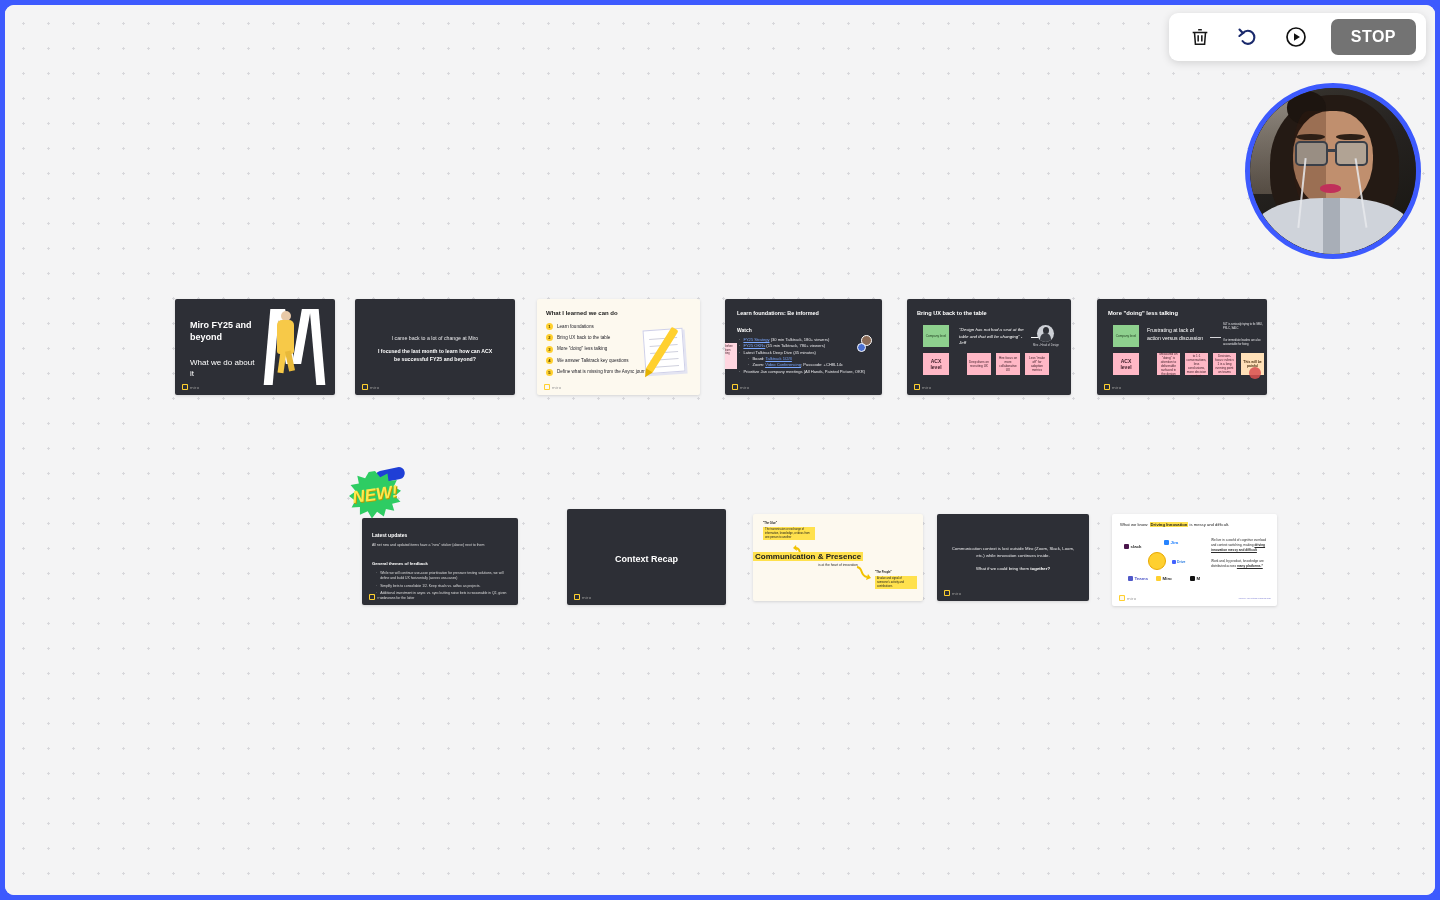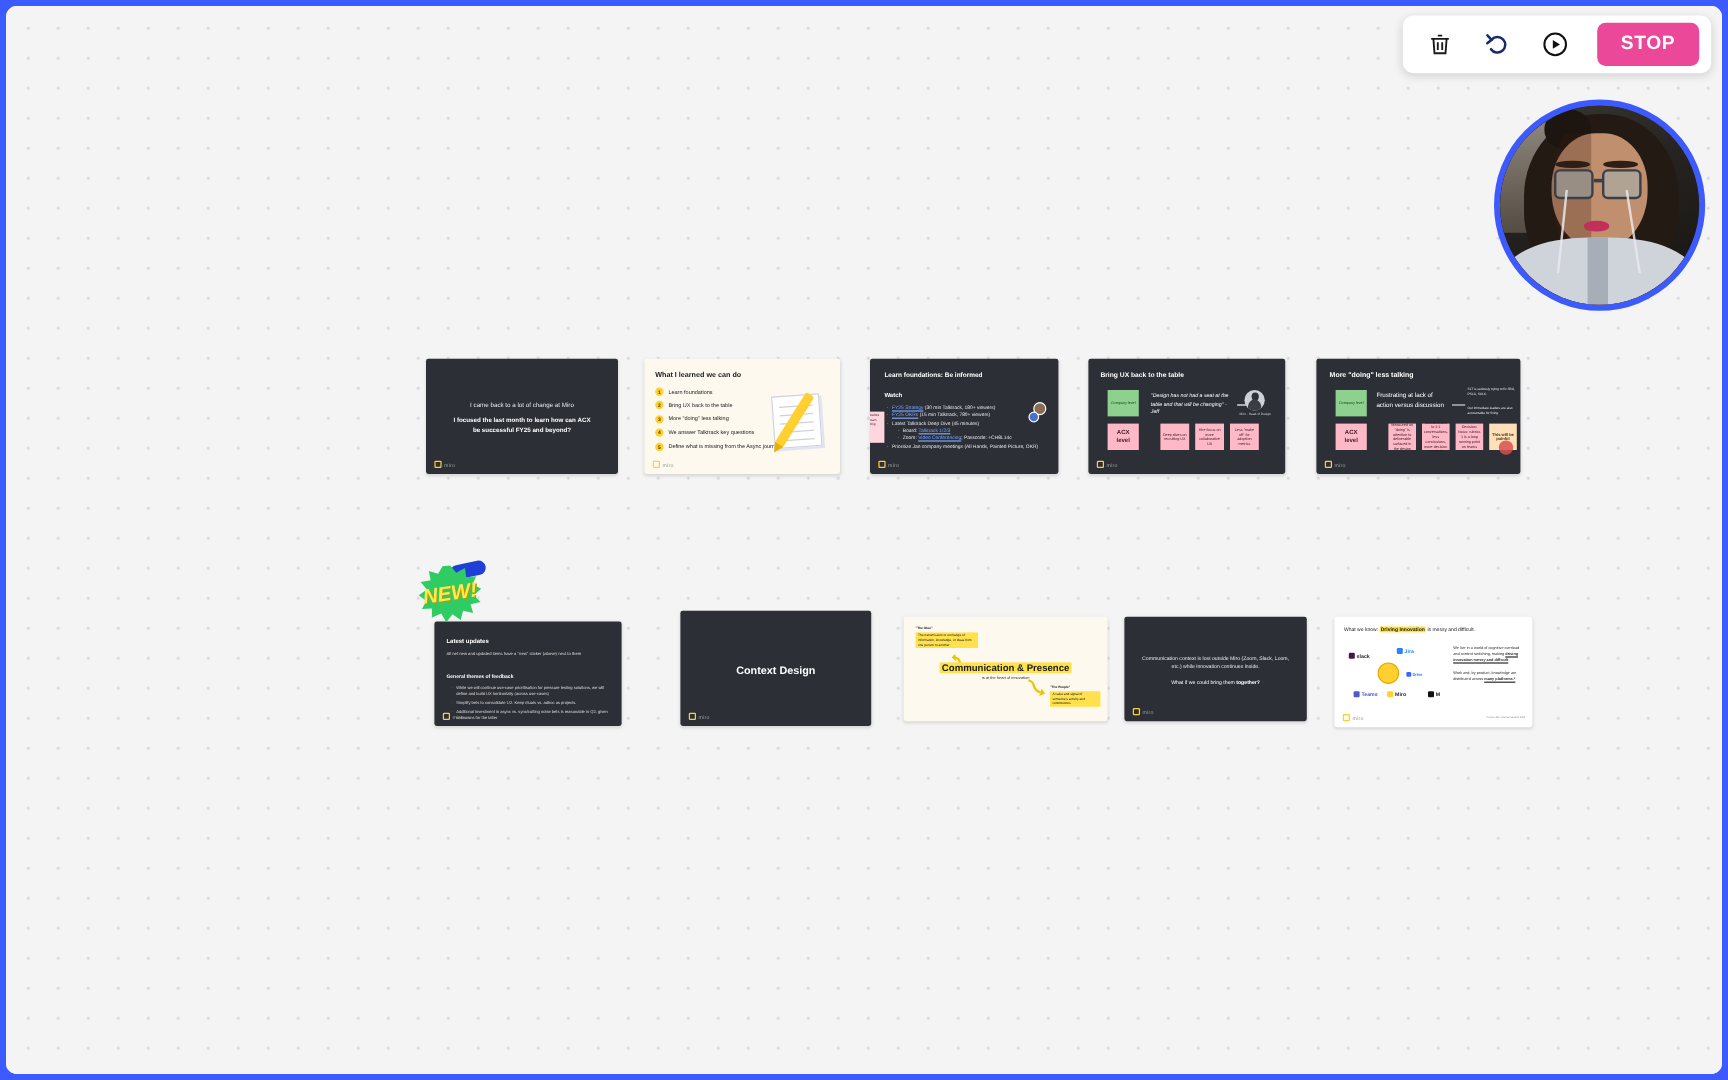--- a/index.html
+++ b/index.html
@@ -39,21 +39,21 @@
     box-shadow: 0 2px 8px rgba(0,0,0,.14);
     z-index: 40;
   }
   .tb-icon {
     width: 26px; height: 26px;
     display: flex; align-items: center; justify-content: center;
     cursor: pointer;
   }
   .tb-icon svg { display: block; }
   #stop-button {
-    background: #ec4899;
+    background: #737373;
     color: #fff;
     font-weight: bold;
     font-size: 16px;
     letter-spacing: .5px;
     border: none;
     border-radius: 7px;
     padding: 9px 20px;
     cursor: pointer;
     font-family: "Liberation Sans", sans-serif;
   }
@@ -275,21 +275,21 @@
   
   #slide-9 { left:562px; top:504px; width:159px; height:96px; }
   .s9-title { position:absolute; left:0; right:0; top:45px; text-align:center;
     font-size:9px; font-weight:bold; }
 
   
   #slide-10 { left:748px; top:509px; width:170px; height:87px; }
   .s10-note { position:absolute; font-size:2.7px; line-height:1.4; }
   .s10-h { position:absolute; font-size:2.7px; font-weight:bold; color:#1a1a1a; }
   .hl { background:#ffe14d; }
-  .s10-main { position:absolute; left:0; right:0; top:38px; text-align:center;
+  .s10-main { position:absolute; left:0; right:0; top:38px; text-align:left;
     font-size:8px; font-weight:bold; color:#1a1a1a; }
   .s10-main span { background:#ffe14d; padding:0 2px; }
   .s10-sub { position:absolute; left:0; right:0; top:49px; text-align:center;
     font-size:3.3px; color:#2a2a2a; }
   .s10-arrow { position:absolute; font-size:0; }
 
   
   #slide-11 { left:932px; top:509px; width:152px; height:87px; }
   .s11-l1 { position:absolute; left:14px; right:14px; top:32px; text-align:center;
     font-size:4.3px; line-height:1.6; color:#eaeaec; }
@@ -312,20 +312,42 @@
     font-size:2px; color:#7a7ad0; text-align:right; line-height:1.5; }
   .emoji-c { position:absolute; left:30px; top:16px; width:18px; height:18px;
     border-radius:50%; background:#ffd02f; border:1.5px solid #e8a800; }
 </style>
 </head>
 <body>
 
 <div id="rec-frame">
   <div id="canvas">
 
+    <div class="slide" id="slide-1">
+      <div class="s1-art">
+        <div class="s1-m">
+            <i class="b1"></i>
+            <i class="b2"></i>
+            <i class="b3"></i>
+            <i class="b4"></i>
+          </div>
+        <div class="s1-person">
+          <span class="head"></span>
+            <span class="body"></span>
+            <span class="leg"></span>
+            <span class="leg2"></span>
+        </div>
+      </div>
+      <div class="s1-title">Miro FY25 and beyond</div>
+      <div class="s1-sub">What we do about it</div>
+      <div class="miro-badge">
+          <span class="mk"></span>
+          <span>miro</span>
+        </div>
+    </div>
 
     <div class="slide" id="slide-2">
       <div class="s2-l1">I came back to a lot of change at Miro</div>
       <div class="s2-l2">I focused the last month to learn how can ACX be successful FY25 and beyond?</div>
       <div class="miro-badge">
           <span class="mk"></span>
           <span>miro</span>
         </div>
     </div>
 
@@ -471,21 +493,21 @@
         </div>
     </div>
 
     <div id="new-sticker">
       <div class="burst-tail"></div>
       <div class="burst"></div>
       <div class="new-txt">NEW!</div>
     </div>
 
     <div class="slide" id="slide-9">
-      <div class="s9-title">Context Design</div>
+      <div class="s9-title">Context Recap</div>
       <div class="miro-badge">
           <span class="mk"></span>
           <span>miro</span>
         </div>
     </div>
 
     <div class="slide light" id="slide-10">
       <div class="s10-h" style="left:10px; top:8px;">"The Glue"</div>
       <div class="s10-note hl" style="left:10px; top:13px; width:52px; padding:1px 2px;">The transmission or exchange of information, knowledge, or ideas from one person to another</div>
       <svg class="s10-arrow" style="left:38px; top:30px;" width="16" height="14" viewBox="0 0 16 14">

